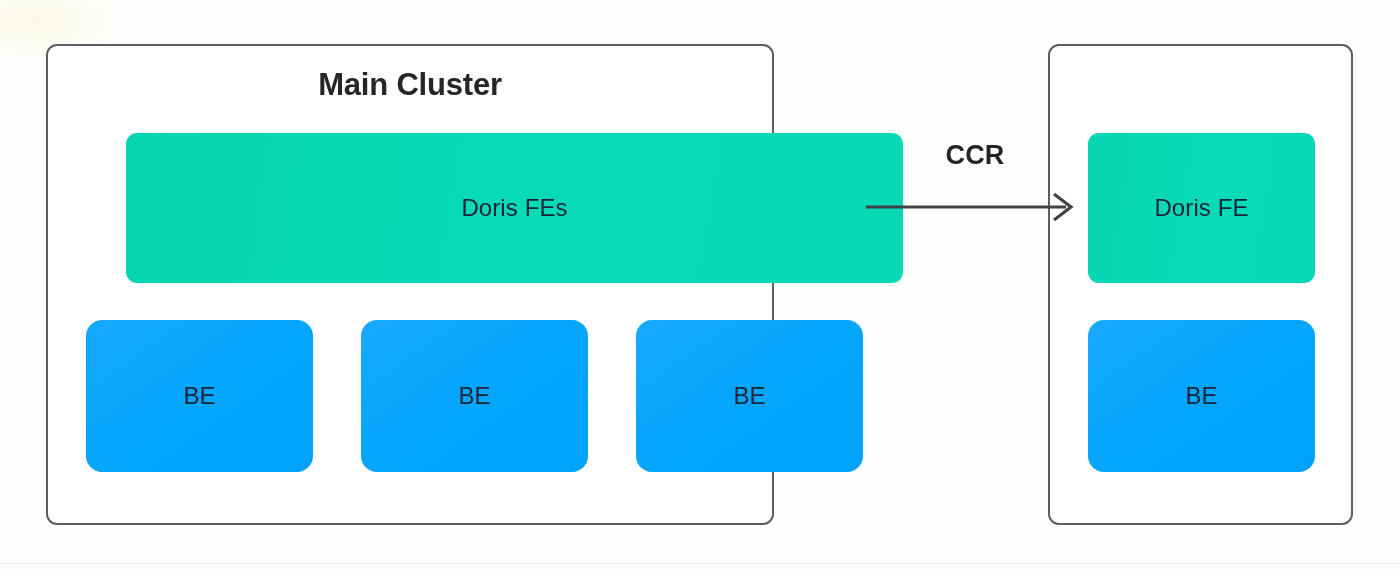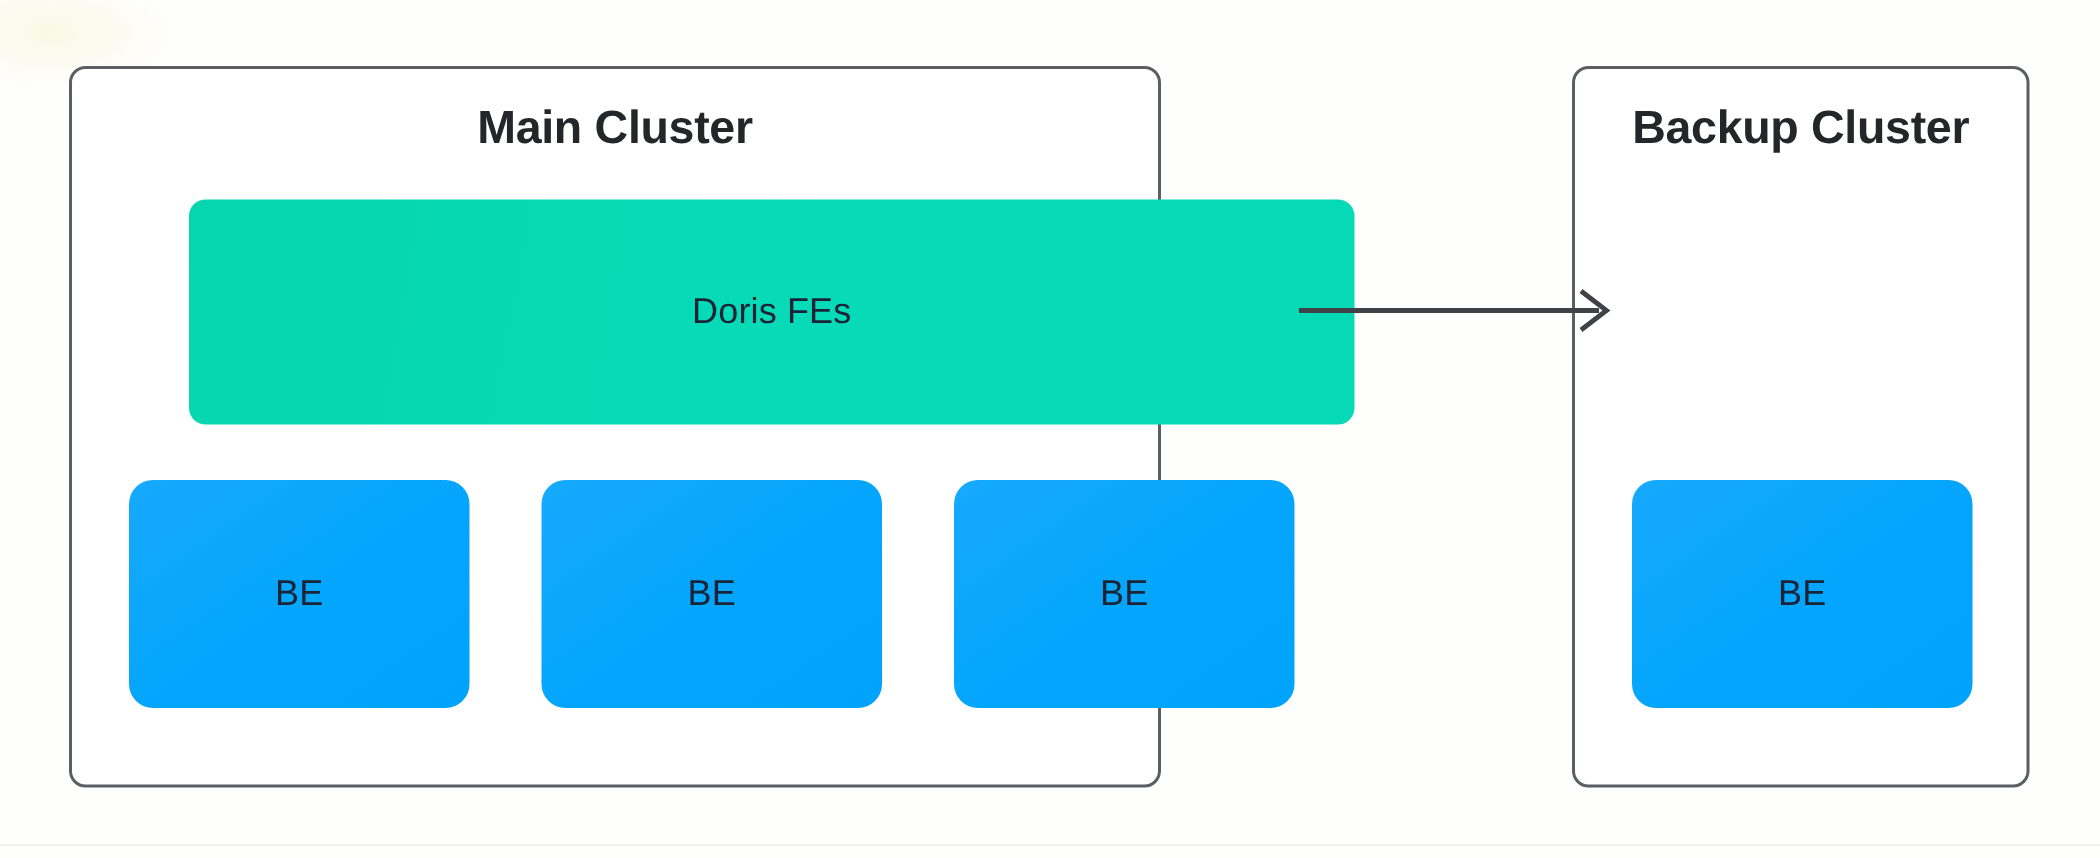--- a/index.html
+++ b/index.html
@@ -155,28 +155,31 @@
     <div class="node node-be" id="main-be-2">
       <span>BE</span>
     </div>
 
     <div class="node node-be" id="main-be-3">
       <span>BE</span>
     </div>
   </div>
 
   <div class="cluster" id="cluster-backup">
-    <div class="cluster-title">Backup Cluster</div>
 
+    <div class="node node-fe" id="backup-fe">
+      <span>Doris FE</span>
+    </div>
 
     <div class="node node-be" id="backup-be">
       <span>BE</span>
     </div>
   </div>
 
   <div id="ccr-connector">
     <svg width="225" height="90" viewBox="0 0 225 90">
       <line x1="6" y1="67" x2="206" y2="67" stroke="#3f4246" stroke-width="3.2" stroke-linecap="butt"></line>
       <polyline points="194,54 211,67 194,80" fill="none" stroke="#3f4246" stroke-width="3.2" stroke-linejoin="miter" stroke-linecap="butt"></polyline>
     </svg>
+    <div id="ccr-label">CCR</div>
   </div>
 
 </div>
 
 </body></html>

